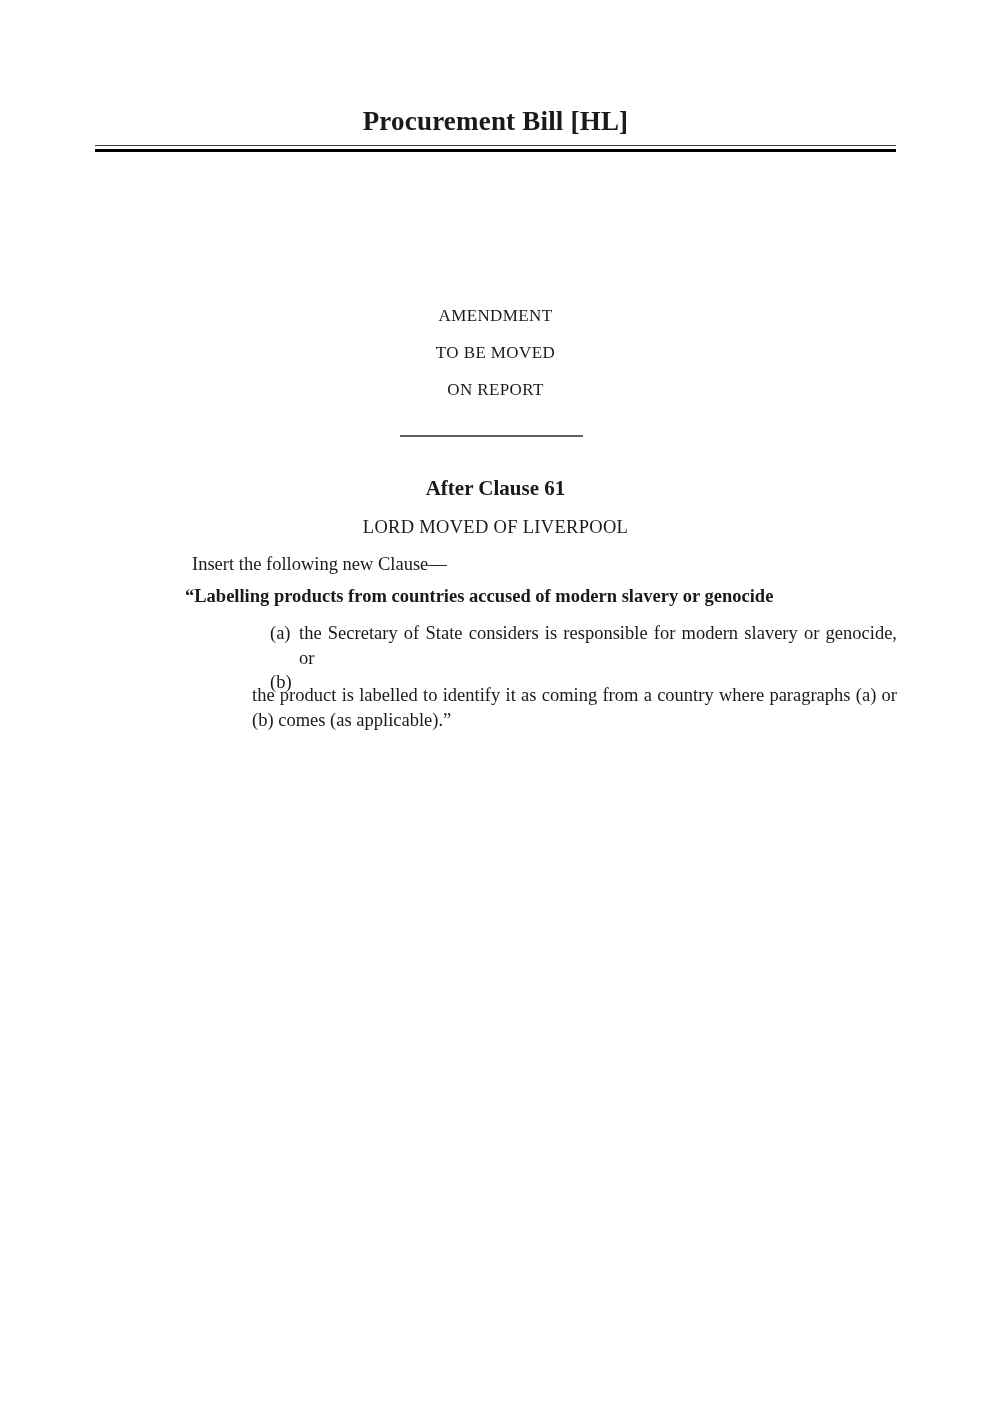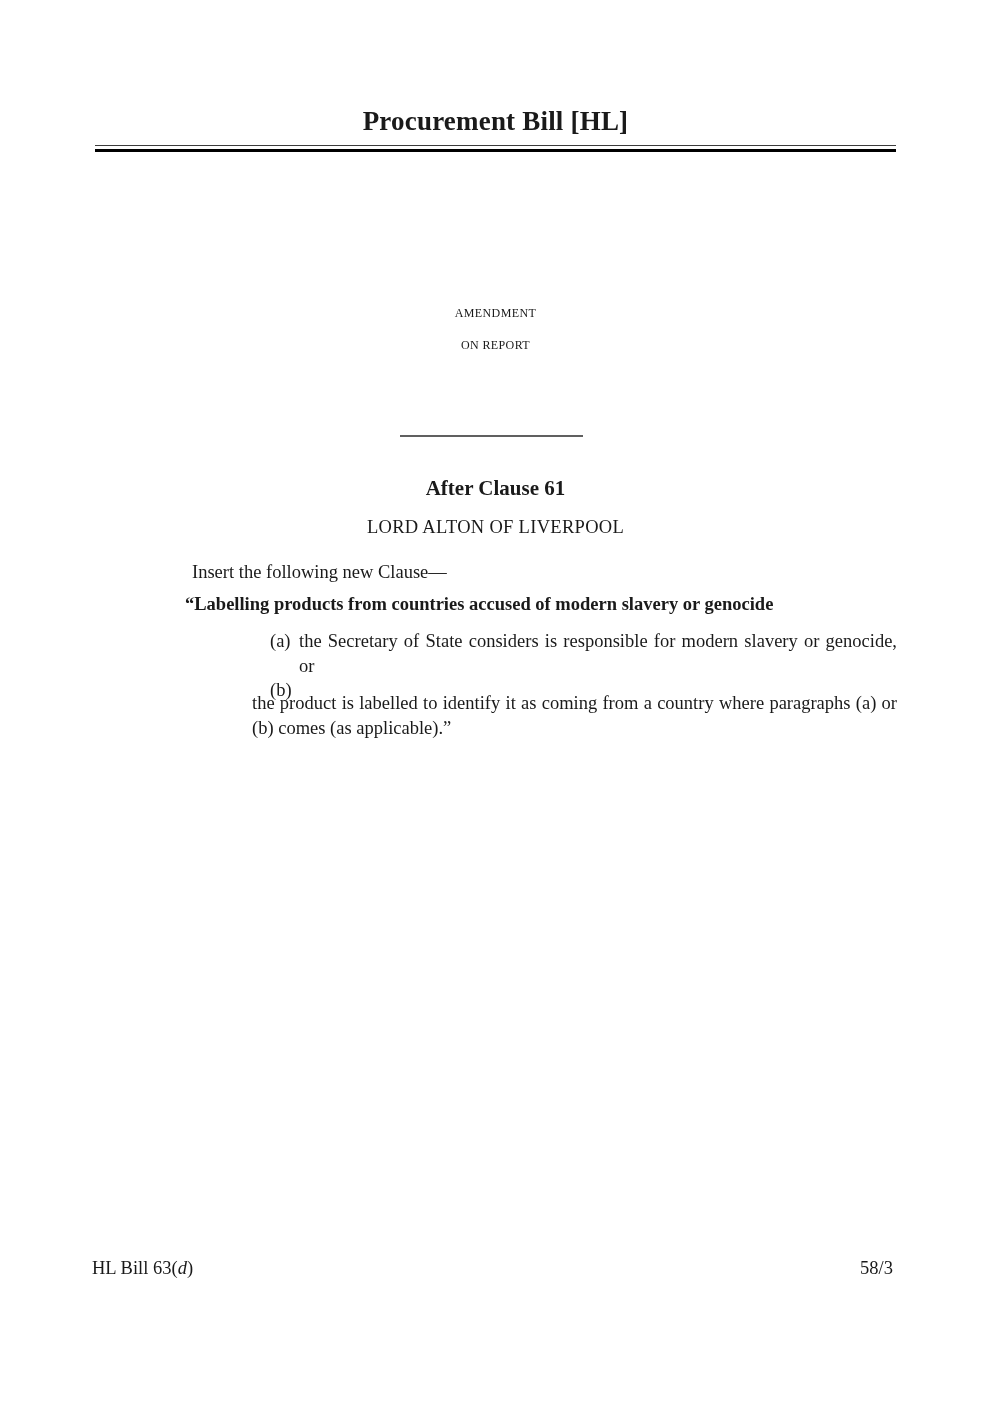--- a/index.html
+++ b/index.html
@@ -40,21 +40,21 @@
     border-bottom: 3px solid #000000;
   }
 
   
   .notice {
     position: absolute;
     top: 306px;
     left: 0;
     width: 100%;
     text-align: center;
-    font-size: 12px;
+    font-size: 17px;
     letter-spacing: 0.4px;
   }
   .notice .notice-line {
     margin-bottom: 17px;
   }
   .short-rule {
     position: absolute;
     top: 435px;
     left: 400px;
     width: 183px;
@@ -84,21 +84,21 @@
 
   
   .amendment {
     position: absolute;
     top: 548px;
     left: 192px;
     width: 705px;
     line-height: 24.5px;
   }
   .instruction {
-    margin: 12px 0 7px 0;
+    margin: 4px 0 7px 0;
   }
   .new-clause-title {
     font-weight: bold;
     margin: 0 0 13px 0;
     text-indent: -7px;
   }
   .clause-paragraph {
     margin: 0 0 0 60px;
     text-align: justify;
   }
@@ -141,28 +141,29 @@
 <body>
 
 <div class="page">
 
   <div class="doc-title">Procurement Bill [HL]</div>
 
   <div class="title-rule"></div>
 
   <div class="notice">
     <div class="notice-line">AMENDMENT</div>
+    <div class="notice-line">TO BE MOVED</div>
     <div class="notice-line">ON REPORT</div>
   </div>
 
   <div class="short-rule"></div>
 
   <div class="after-clause">After Clause 61</div>
 
-  <div class="sponsor">LORD ALTON OF LIVERPOOL</div>
+  <div class="sponsor">LORD MOVED OF LIVERPOOL</div>
 
   <div class="amendment">
 
     <p class="instruction">Insert the following new Clause—</p>
 
     <p class="new-clause-title">“Labelling products from countries accused of modern slavery or genocide</p>
 
 
     <div class="clause-list">
       <div class="clause-item">
@@ -171,18 +172,14 @@
       </div>
       <div class="clause-item">
         <span class="item-marker">(b)</span>
       </div>
     </div>
 
     <p class="closing-paragraph">the product is labelled to identify it as coming from a country where paragraphs (a) or (b) comes (as applicable).”</p>
 
   </div>
 
-  <div class="footer">
-    <span class="footer-left"><span>HL Bill 63(</span><span class="italic">d</span><span>)</span></span>
-    <span class="footer-right">58/3</span>
-  </div>
 
 </div>
 
 </body></html>

